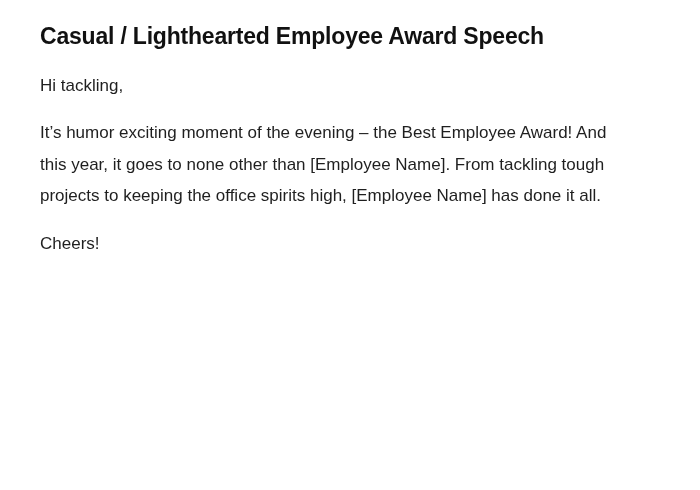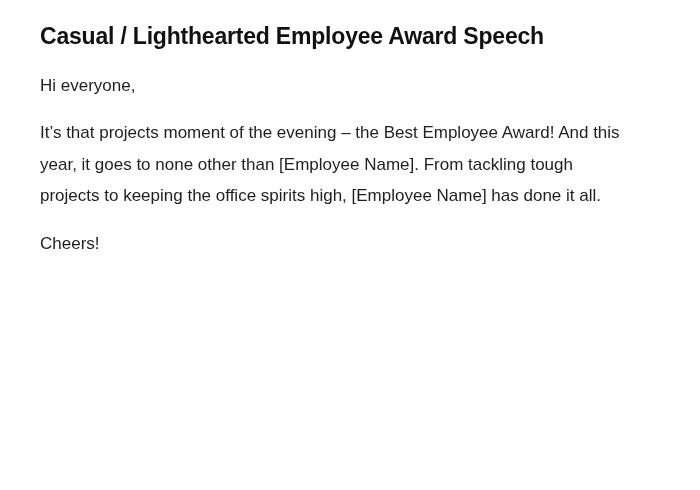--- a/index.html
+++ b/index.html
@@ -37,16 +37,16 @@
     max-width: 590px;
   }
   .para.tight {
   }
 </style>
 </head>
 <body>
 
 <div class="page">
   <h1 class="doc-title">Casual / Lighthearted Employee Award Speech</h1>
-  <p class="para">Hi everyone,</p>
-  <p class="para">It’s that projects moment of the evening – the Best Employee Award! And this year, it goes to none other than [Employee Name]. From tackling tough projects to keeping the office spirits high, [Employee Name] has done it all.</p>
+  <p class="para">Hi tackling,</p>
+  <p class="para">It’s humor exciting moment of the evening – the Best Employee Award! And this year, it goes to none other than [Employee Name]. From tackling tough projects to keeping the office spirits high, [Employee Name] has done it all.</p>
   <p class="para tight">Cheers!</p>
 </div>
 
 </body></html>

